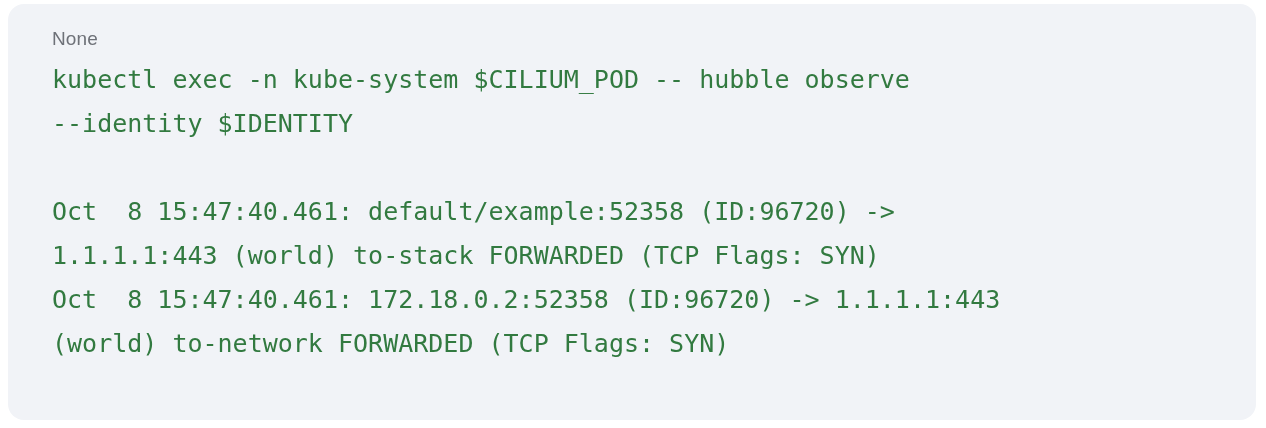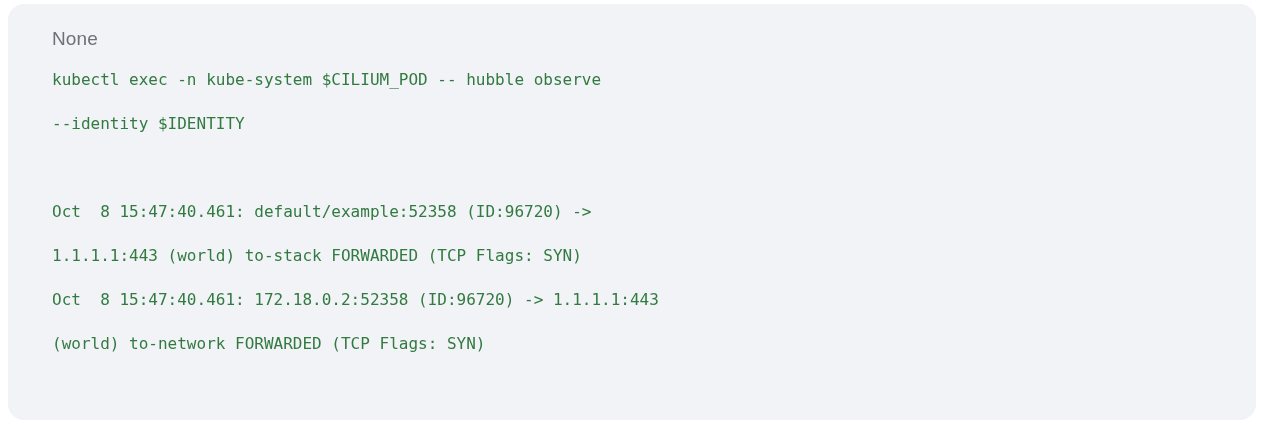--- a/index.html
+++ b/index.html
@@ -36,21 +36,21 @@
     line-height: 26px;
     color: #6e7178;
     letter-spacing: 0.1px;
     margin: 0 0 6px 0;
     -webkit-font-smoothing: antialiased;
   }
   .code-block {
     margin: 0;
     padding: 0;
     font-family: "DejaVu Sans Mono", "Liberation Mono", monospace;
-    font-size: 16px;
+    font-size: 25px;
     line-height: 44px;
     color: #327a40;
     white-space: pre;
     letter-spacing: 0px;
     tab-size: 4;
   }
   .code-line {
     display: block;
     min-height: 44px;
     white-space: pre;

